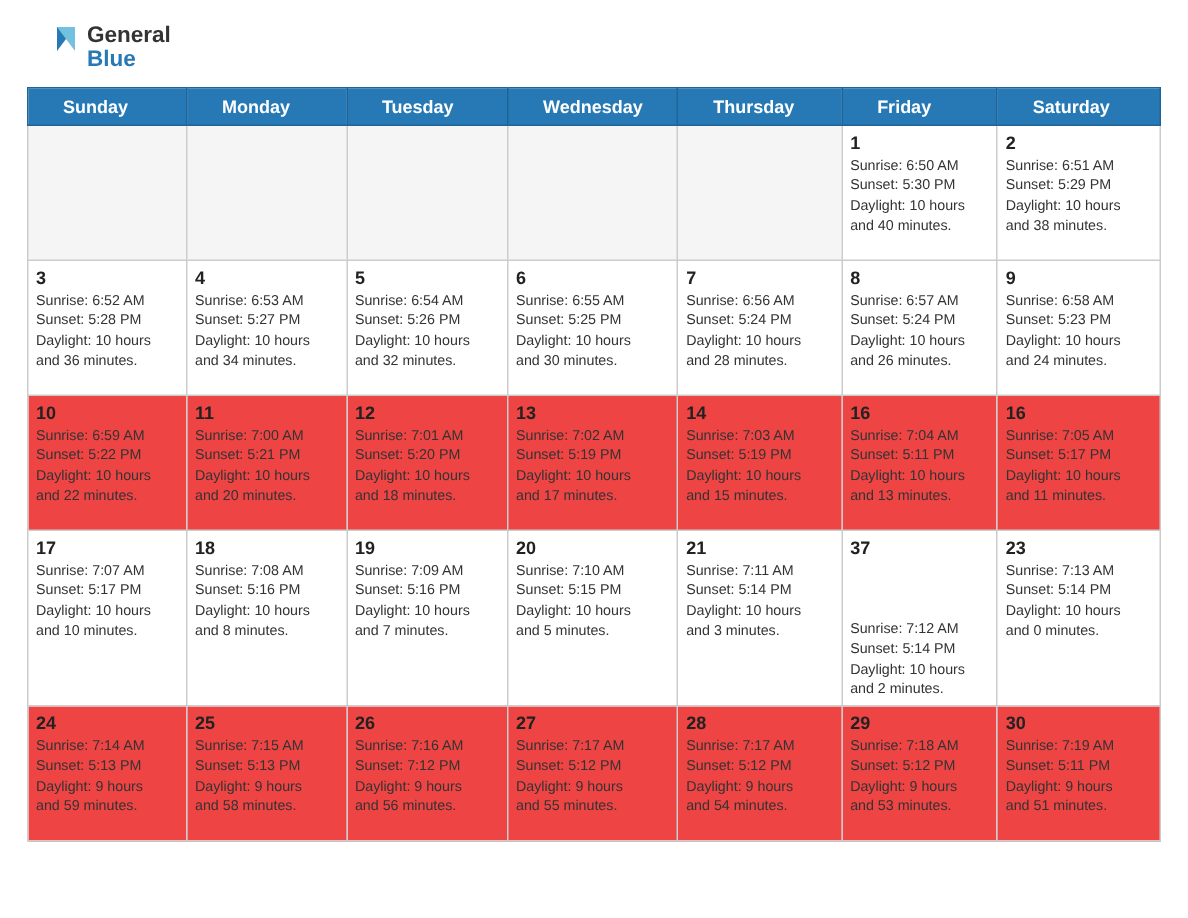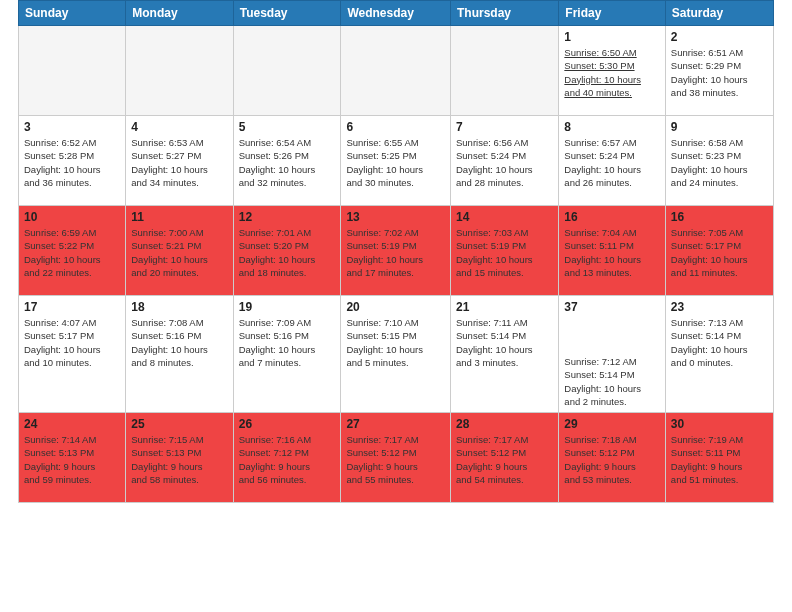--- a/index.html
+++ b/index.html
@@ -44,21 +44,21 @@
       width: 100%;
       border-collapse: collapse;
       border: 1px solid #ccc;
       margin: 0 0 0 0;
     }
     .calendar th {
       background: #2779b5;
       color: #fff;
       font-size: 12px;
       font-weight: bold;
-      padding: 5px 6px;
+      padding: 5px 23px;
       text-align: left;
       border: 1px solid #1e6499;
     }
     .calendar td {
       border: 1px solid #ccc;
       vertical-align: top;
       padding: 4px 5px;
       width: 113px;
       height: 90px;
       background: #fff;
@@ -84,20 +84,39 @@
       line-height: 1.4;
     }
     .cal-wrap {
       padding: 0 18px 10px 18px;
     }
   </style>
 </head>
 <body>
 
 <div class="page">
+  <div class="header">
+    <div class="logo-area">
+  <div style="display:flex;align-items:center;gap:4px;">
+    <svg width="36" height="36" viewBox="0 0 36 36">
+      <rect x="0" y="0" width="36" height="36" fill="none"></rect>
+      <polygon points="20,4 32,4 20,20" fill="#2779b5"></polygon>
+      <polygon points="20,4 32,4 32,20" fill="#74c0e0"></polygon>
+    </svg>
+    <div>
+      <div style="font-size:15px;font-weight:bold;color:#333;line-height:1.1;">General</div>
+      <div style="font-size:15px;font-weight:bold;color:#2779b5;line-height:1.1;">Blue</div>
+    </div>
+  </div>
+</div>
+    <div class="title-area">
+      <div class="month-title"></div>
+      <div class="subtitle"></div>
+    </div>
+  </div>
 
   <div class="cal-wrap">
     <table class="calendar">
       <thead>
         <tr>
         <th>Sunday</th>
             <th>Monday</th>
             <th>Tuesday</th>
             <th>Wednesday</th>
             <th>Thursday</th>
@@ -107,21 +126,21 @@
       </thead>
       <tbody id="cal-body">
       <tr>
             <td class="empty"></td>
             <td class="empty"></td>
             <td class="empty"></td>
             <td class="empty"></td>
             <td class="empty"></td>
             <td>
               <span class="day-num">1</span>
-              <div class="day-info" style="white-space: pre-line; text-decoration: underline;">Sunrise: 6:50 AM
+              <div class="day-info" style="white-space: pre-line;">Sunrise: 6:50 AM
 Sunset: 5:30 PM
 Daylight: 10 hours
 and 40 minutes.</div>
             </td>
             <td>
               <span class="day-num">2</span>
               <div class="day-info" style="white-space: pre-line;">Sunrise: 6:51 AM
 Sunset: 5:29 PM
 Daylight: 10 hours
 and 38 minutes.</div>
@@ -225,21 +244,21 @@
               <span class="day-num">16</span>
               <div class="day-info" style="white-space: pre-line;">Sunrise: 7:05 AM
 Sunset: 5:17 PM
 Daylight: 10 hours
 and 11 minutes.</div>
             </td>
           </tr>
           <tr>
             <td>
               <span class="day-num">17</span>
-              <div class="day-info" style="white-space: pre-line;">Sunrise: 4:07 AM
+              <div class="day-info" style="white-space: pre-line;">Sunrise: 7:07 AM
 Sunset: 5:17 PM
 Daylight: 10 hours
 and 10 minutes.</div>
             </td>
             <td>
               <span class="day-num">18</span>
               <div class="day-info" style="white-space: pre-line;">Sunrise: 7:08 AM
 Sunset: 5:16 PM
 Daylight: 10 hours
 and 8 minutes.</div>

